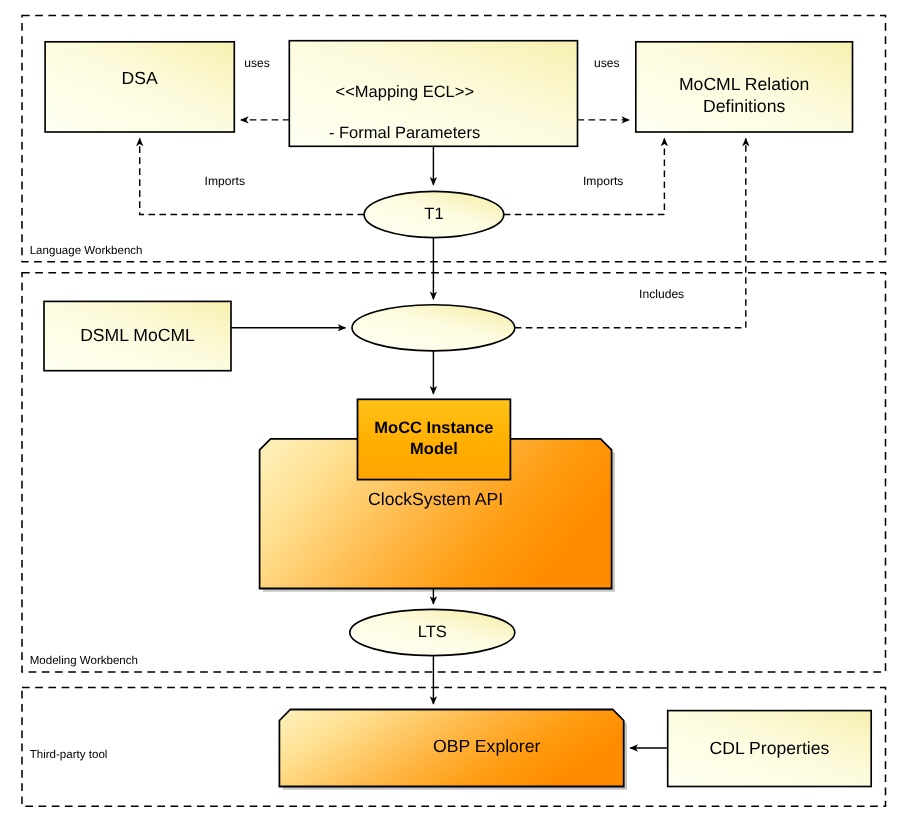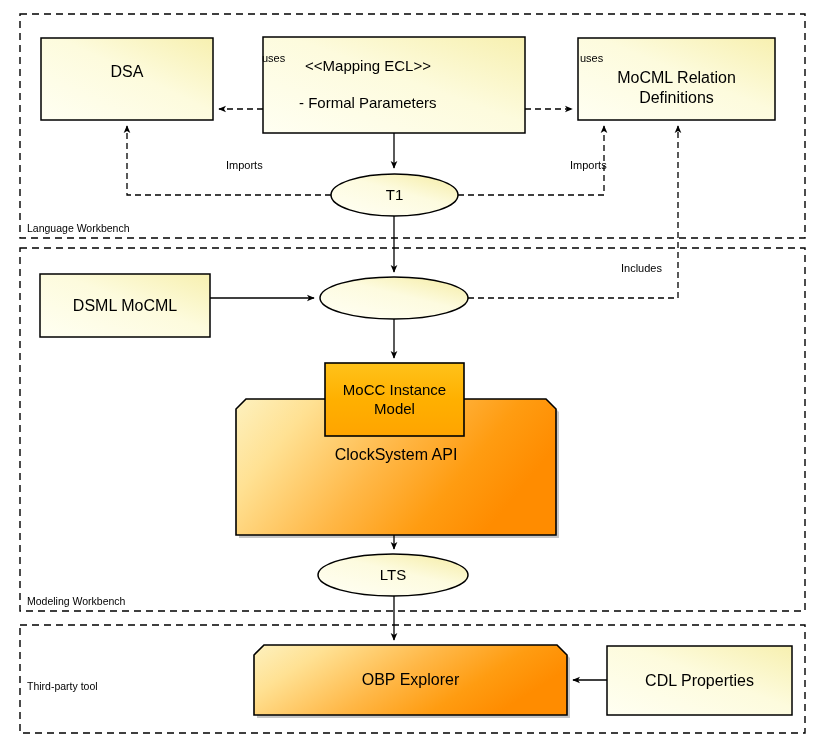--- a/index.html
+++ b/index.html
@@ -33,21 +33,20 @@
     color: #000000;
     line-height: 1.22;
     pointer-events: none;
     white-space: pre-line;
   }
   .edge-label {
     position: absolute;
     color: #000000;
     font-size: 11px;
     white-space: nowrap;
-    margin-left: 40px;
   }
   .group-label {
     position: absolute;
     color: #000000;
     font-size: 10.5px;
     white-space: nowrap;
   }
   .box-text-16 { font-size: 16px; }
   .box-text-15 { font-size: 15px; }
   .ellipse-text { font-size: 15px; }
@@ -200,41 +199,41 @@
       <path d="M 254 715 L 567 715 L 567 655 L 557 645 L 264 645 L 254 655 Z" fill="url(#gradOrangeWide)" stroke="#000" stroke-width="1.6" stroke-linejoin="miter"></path>
     </g>
 
     <g>
       <rect x="607" y="646" width="185" height="69" fill="url(#gradPale)" stroke="#000" stroke-width="1.5"></rect>
     </g>
   </svg>
 
   <div class="node-label box-text-16" style="left:41px;top:38px;width:172px;height:68px;">DSA</div>
 
-  <div class="node-label ecl-text" style="left:263px;top:37px;width:210px;height:96px;display:block;padding-top:2px;box-sizing:border-box;">
+  <div class="node-label ecl-text" style="left:263px;top:37px;width:210px;height:96px;display:block;padding-top:20px;box-sizing:border-box;">
     <span class="ecl-title">&lt;&lt;Mapping ECL&gt;&gt;</span>
     <span class="ecl-item">- Formal Parameters</span>
   </div>
 
   <div class="node-label box-text-16" style="left:578px;top:38px;width:197px;height:99px;">MoCML Relation
 Definitions</div>
 
   <div class="node-label ellipse-text" style="left:331px;top:174px;width:127px;height:42px;">T1</div>
 
   <div class="node-label box-text-16" style="left:40px;top:274px;width:170px;height:63px;">DSML MoCML</div>
 
 
-  <div class="node-label box-text-15" style="left:325px;top:363px;width:139px;height:73px;">MoCC Instance
+  <div class="node-label box-text-15" style="left:325px;top:363px;width:139px;height:73px;font-weight:bold;">MoCC Instance
 Model</div>
 
   <div class="node-label box-text-16" style="left:236px;top:435px;width:320px;height:40px;">ClockSystem API</div>
 
   <div class="node-label ellipse-text" style="left:318px;top:554px;width:150px;height:42px;">LTS</div>
 
-  <div class="node-label box-text-16" style="left:254px;top:645px;width:313px;height:70px;">OBP Explorer</div>
+  <div class="node-label box-text-16" style="left:254px;top:645px;width:313px;height:70px;padding-left:32px;">OBP Explorer</div>
 
   <div class="node-label box-text-16" style="left:607px;top:646px;width:185px;height:69px;">CDL Properties</div>
 
   <div class="edge-label" style="left:222px;top:52px;">uses</div>
   <div class="edge-label" style="left:540px;top:52px;">uses</div>
   <div class="edge-label" style="left:186px;top:159px;">Imports</div>
   <div class="edge-label" style="left:530px;top:159px;">Imports</div>
   <div class="edge-label" style="left:581px;top:262px;">Includes</div>
 
   <div class="group-label" style="left:27px;top:222px;">Language Workbench</div>

